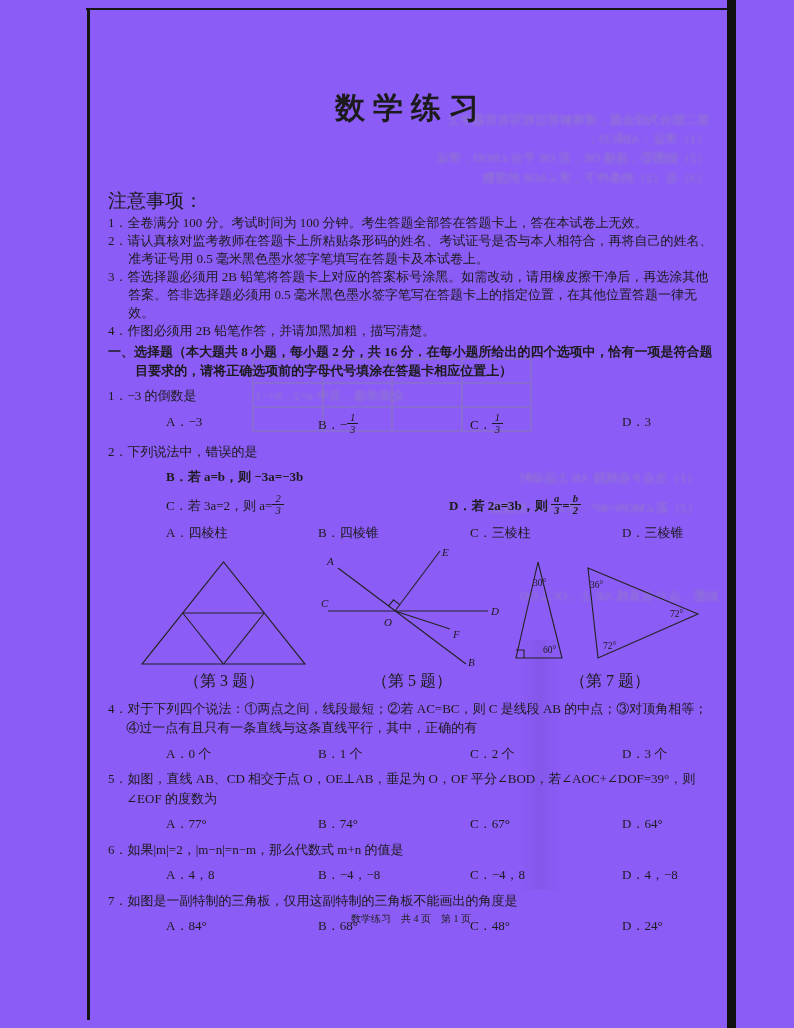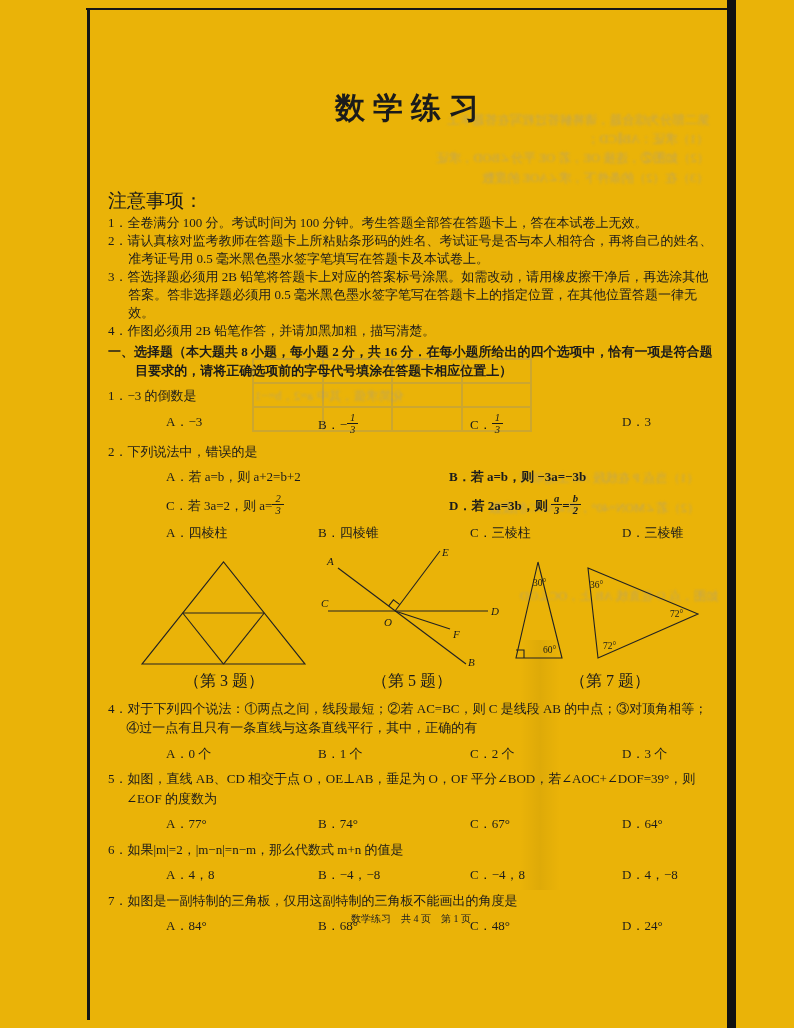--- a/index.html
+++ b/index.html
@@ -1,18 +1,18 @@
 <!DOCTYPE html>
 <html><head>
 <meta charset="utf-8">
 <style>
   * { margin:0; padding:0; box-sizing:border-box; }
   html,body { width:794px; height:1028px; background:#ffffff; }
   body { position:relative; overflow:hidden; font-family:"Liberation Serif","DejaVu Serif",serif; color:#1b1b1b; }
-  .scan { position:absolute; inset:0; background:#eab308; }
+  .scan { position:absolute; inset:0; background:#8b5cf6; }
 
   
   .edge-top   { position:absolute; left:86px; top:8px; width:646px; height:2px; background:#151515; }
   .edge-left  { position:absolute; left:87px; top:8px; width:3px; height:1012px; background:#151515; }
   .edge-right { position:absolute; left:727px; top:0; width:9px; height:1028px; background:#111; }
 
   .content { position:absolute; left:108px; top:20px; width:606px; font-size:13px; line-height:1.38; }
 
   .title { margin-top:70px; text-align:center; font-size:30px; font-weight:bold; letter-spacing:8px; line-height:1.2; }
 
@@ -107,21 +107,20 @@
         <span class="opt">A．−3</span>
         <span class="opt"><span>B．−</span><span class="frac"><span class="num">1</span><span class="den">3</span></span></span>
         <span class="opt"><span>C．</span><span class="frac"><span class="num">1</span><span class="den">3</span></span></span>
         <span class="opt">D．3</span>
       </div>
     </div>
 
     <div class="question">
       <div class="q-stem">2．下列说法中，错误的是</div>
       <div class="opts opts2">
-        <span class="opt">A．若 a=b，则 a+2=b+2</span>
         <span class="opt">B．若 a=b，则 −3a=−3b</span>
       </div>
       <div class="opts opts2">
         <span class="opt"><span>C．若 3a=2，则 a=</span><span class="frac"><span class="num">2</span><span class="den">3</span></span></span>
         <span class="opt"><span>D．若 2a=3b，则 </span><span class="frac"><span class="num">a</span><span class="den">3</span></span><span>=</span><span class="frac"><span class="num">b</span><span class="den">2</span></span></span>
       </div>
     </div>
 
     <div class="question">
       <div class="opts">

